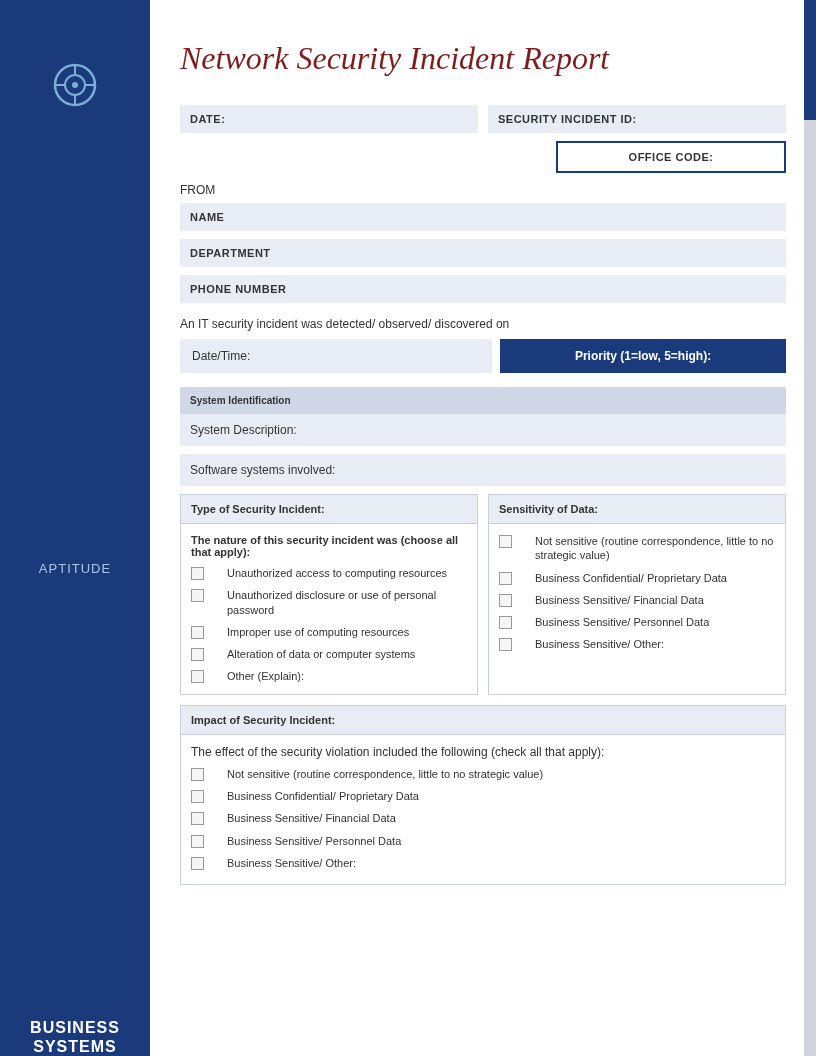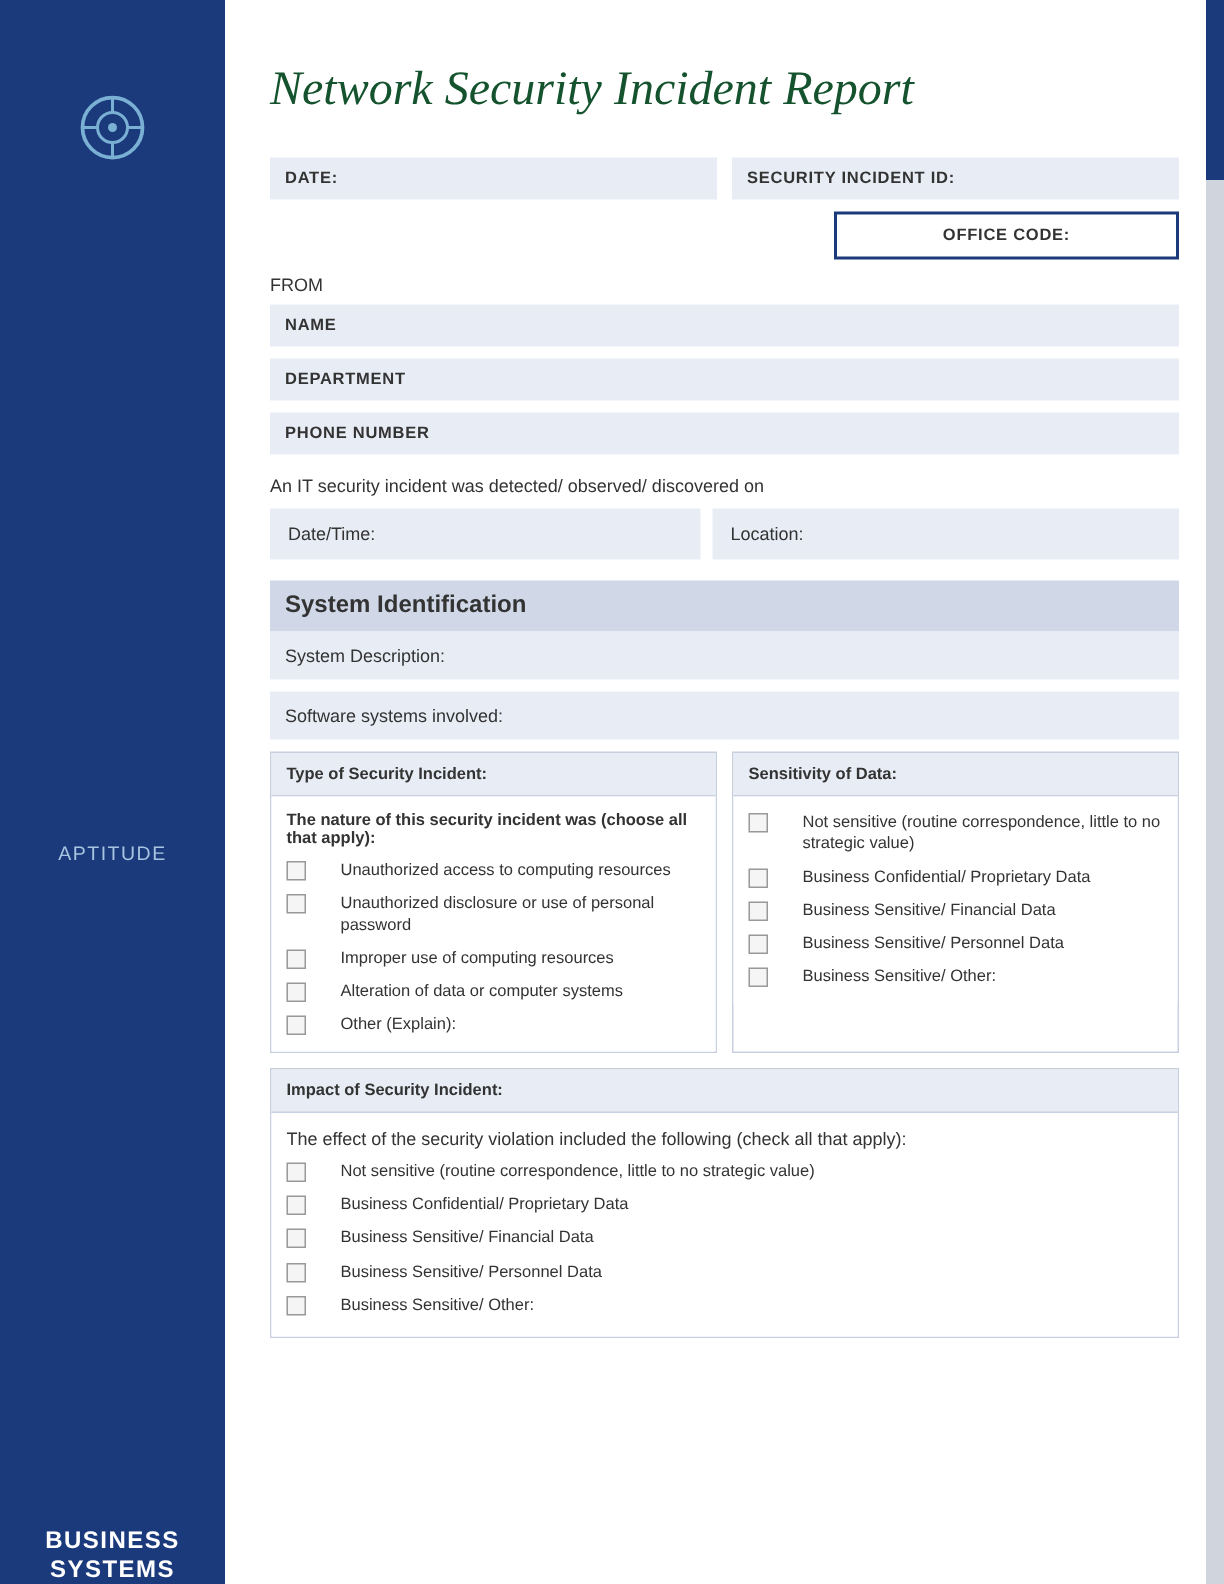--- a/index.html
+++ b/index.html
@@ -48,21 +48,21 @@
     }
 
     
     .main {
       margin-left: 150px;
       padding: 40px 30px 40px 30px;
       min-height: 1056px;
     }
 
     .report-title {
-      color: #14532d;
+      color: #7f1d1d;
       font-size: 32px;
       font-weight: normal;
       font-style: italic;
       margin-bottom: 28px;
       font-family: Georgia, serif;
     }
 
     .row-inline {
       display: flex;
       gap: 10px;
@@ -128,21 +128,21 @@
     .detect-field.location-field { flex: 1.2; }
     .detect-field.priority-field {
       background: #1a3a7c;
       color: #fff;
       font-weight: bold;
       flex: 1;
       text-align: center;
     }
 
     .section-header {
-      font-size: 16px;
+      font-size: 10px;
       font-weight: bold;
       color: #333;
       background: #d0d8e8;
       padding: 8px 10px;
       margin-bottom: 0;
     }
     .section-field {
       background: #e8edf5;
       border: none;
       padding: 9px 10px;
@@ -274,21 +274,21 @@
   <div class="field-box full">NAME</div>
 
   <div class="field-box full">DEPARTMENT</div>
 
   <div class="field-box full">PHONE NUMBER</div>
 
   <div class="incident-detected-text">An IT security incident was detected/ observed/ discovered on</div>
 
   <div class="detection-row">
     <div class="detect-field date-field">Date/Time:</div>
-    <div class="detect-field location-field">Location:</div>
+    <div class="detect-field priority-field">Priority (1=low, 5=high):</div>
   </div>
 
   <div class="section-header">System Identification</div>
   <div class="section-field">System Description:</div>
   <div class="section-field">Software systems involved:</div>
 
   <div class="two-col">
 
     <div class="col-box">
       <div class="col-box-header">Type of Security Incident:</div>

